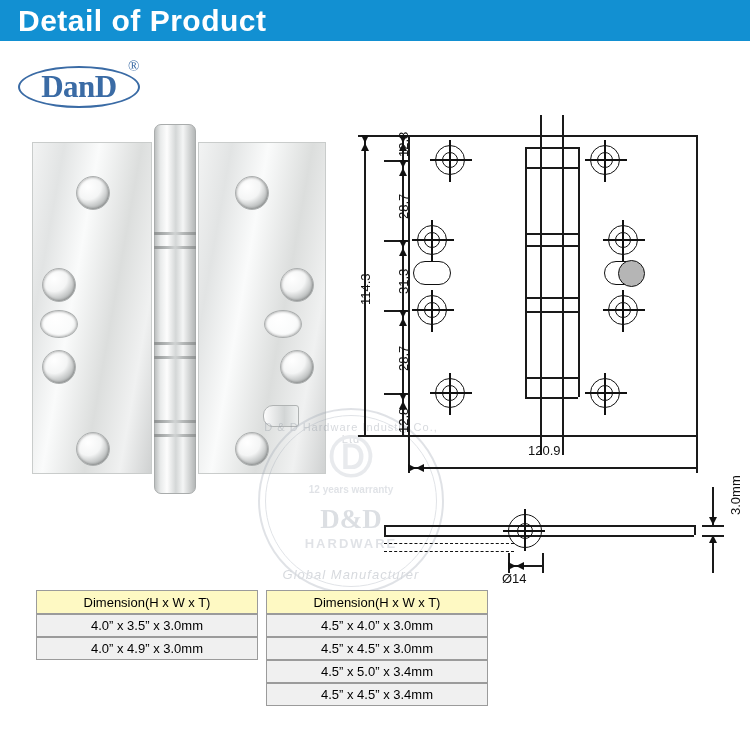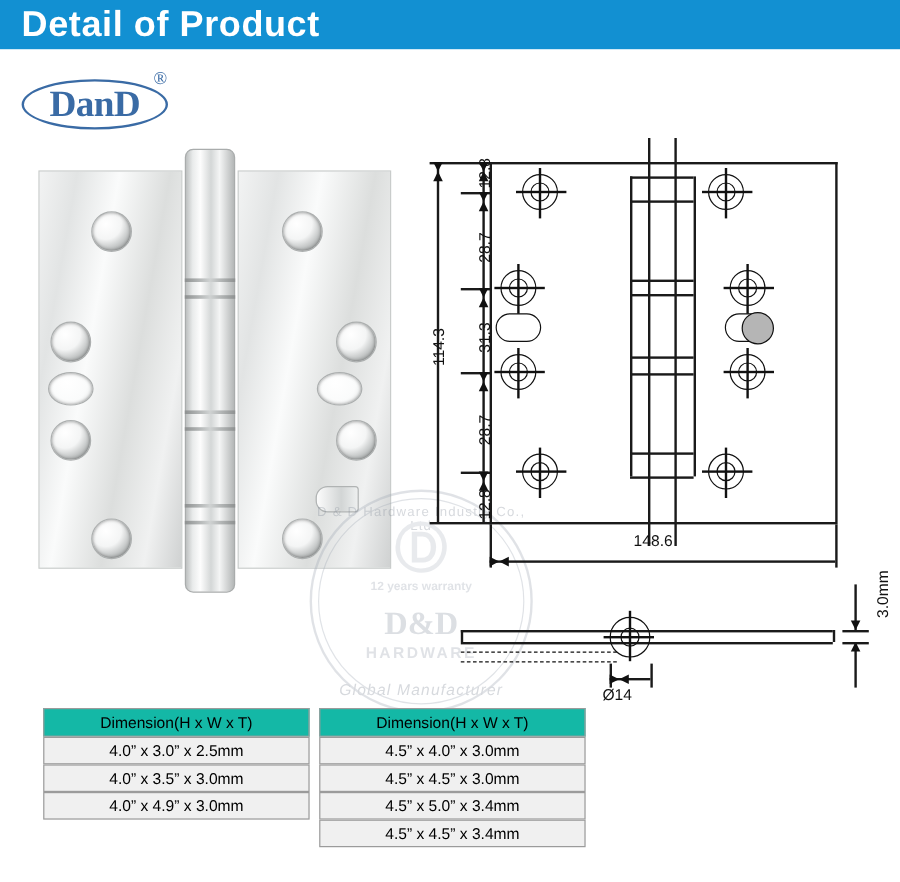--- a/index.html
+++ b/index.html
@@ -301,21 +301,21 @@
   }
   .dim-table td, .dim-table th {
     border: 1px solid #9b9b9b;
     text-align: center;
     padding: 0;
     height: 21px;
     font-weight: normal;
     background: #f0f0f0;
   }
   .dim-table th {
-    background: #14b8a6;
+    background: #fef9c3;
     height: 22px;
   }
   #table-left  { left: 36px; top: 590px; width: 222px; }
   #table-right { left: 266px; top: 590px; width: 222px; }
 </style>
 </head>
 <body>
 
 <div id="header-banner"></div>
 <div id="header-title">Detail of Product</div>
@@ -443,21 +443,21 @@
 
   <div class="tl vline arrow-up arrow-down" style="left:52px; top:195px; height:83px;"></div>
   <div class="dim-text vert" style="left:46px; top:256px;">28.7</div>
 
   <div class="tl vline arrow-up arrow-down" style="left:52px; top:278px; height:42px;"></div>
   <div class="dim-text vert" style="left:46px; top:318px;">12.8</div>
 
   <div class="tl vline" style="left:58px;  top:322px; height:36px;"></div>
   <div class="tl vline" style="left:346px; top:322px; height:36px;"></div>
   <div class="tl hline arrow-left arrow-right" style="left:58px; top:352px; width:288px;"></div>
-  <div class="dim-text" style="left:178px; top:328px;">148.6</div>
+  <div class="dim-text" style="left:178px; top:328px;">120.9</div>
 
   <div class="tl hline" style="left:34px;  top:410px; width:310px;"></div>
   <div class="tl hline" style="left:34px;  top:420px; width:310px;"></div>
   <div class="tl vline" style="left:34px;  top:410px; height:10px;"></div>
   <div class="tl vline" style="left:344px; top:410px; height:10px;"></div>
 
   <div style="position:absolute;left:34px;top:428px;width:130px;height:0;border-top:1.6px dashed #111;"></div>
   <div style="position:absolute;left:34px;top:436px;width:130px;height:0;border-top:1.6px dashed #111;"></div>
 
   <div class="screwhole" style="left:158px; top:399px; width:34px; height:34px;">
@@ -478,23 +478,20 @@
 </div>
 
 <table class="dim-table" id="table-left">
   <thead>
     <tr>
       <th>Dimension(H x W x T)</th>
     </tr>
   </thead>
   <tbody>
     <tr>
-        <td>4.0” x 3.0” x 2.5mm</td>
-      </tr>
-    <tr>
         <td>4.0” x 3.5” x 3.0mm</td>
       </tr>
     <tr>
         <td>4.0” x 4.9” x 3.0mm</td>
       </tr>
   </tbody>
 </table>
 
 <table class="dim-table" id="table-right">
   <thead>

